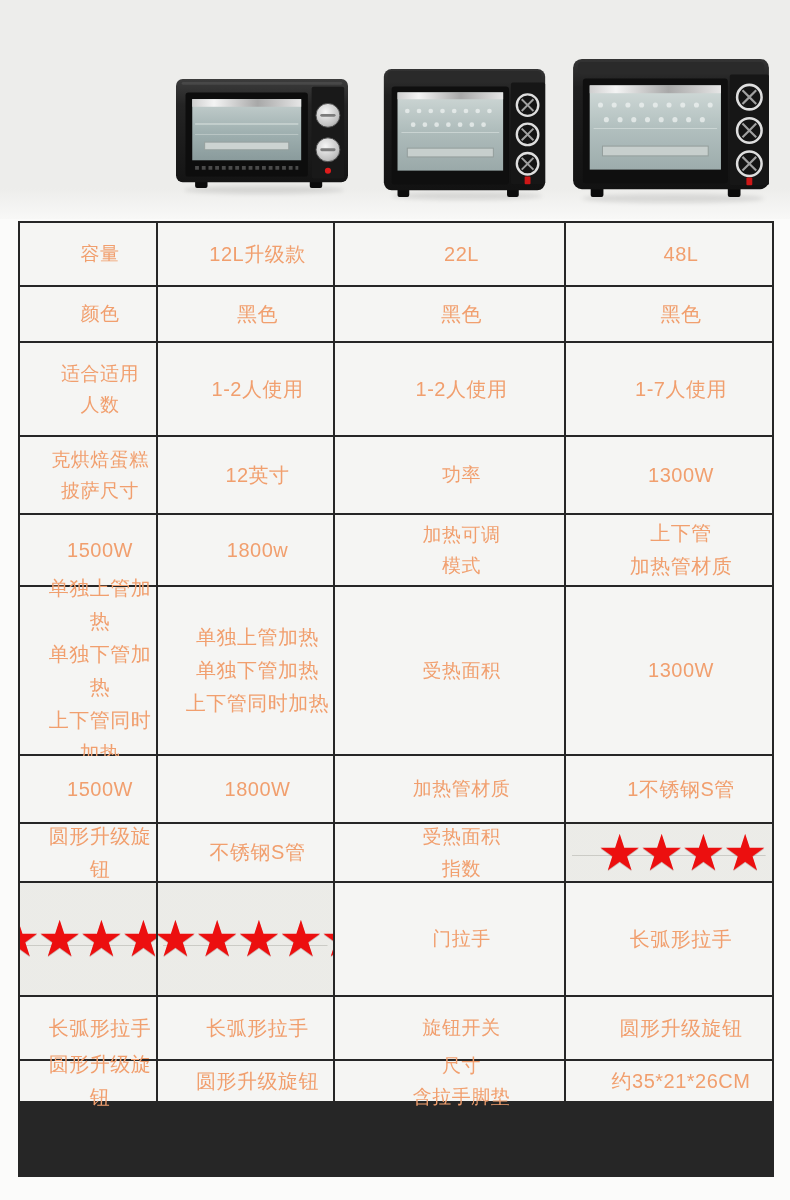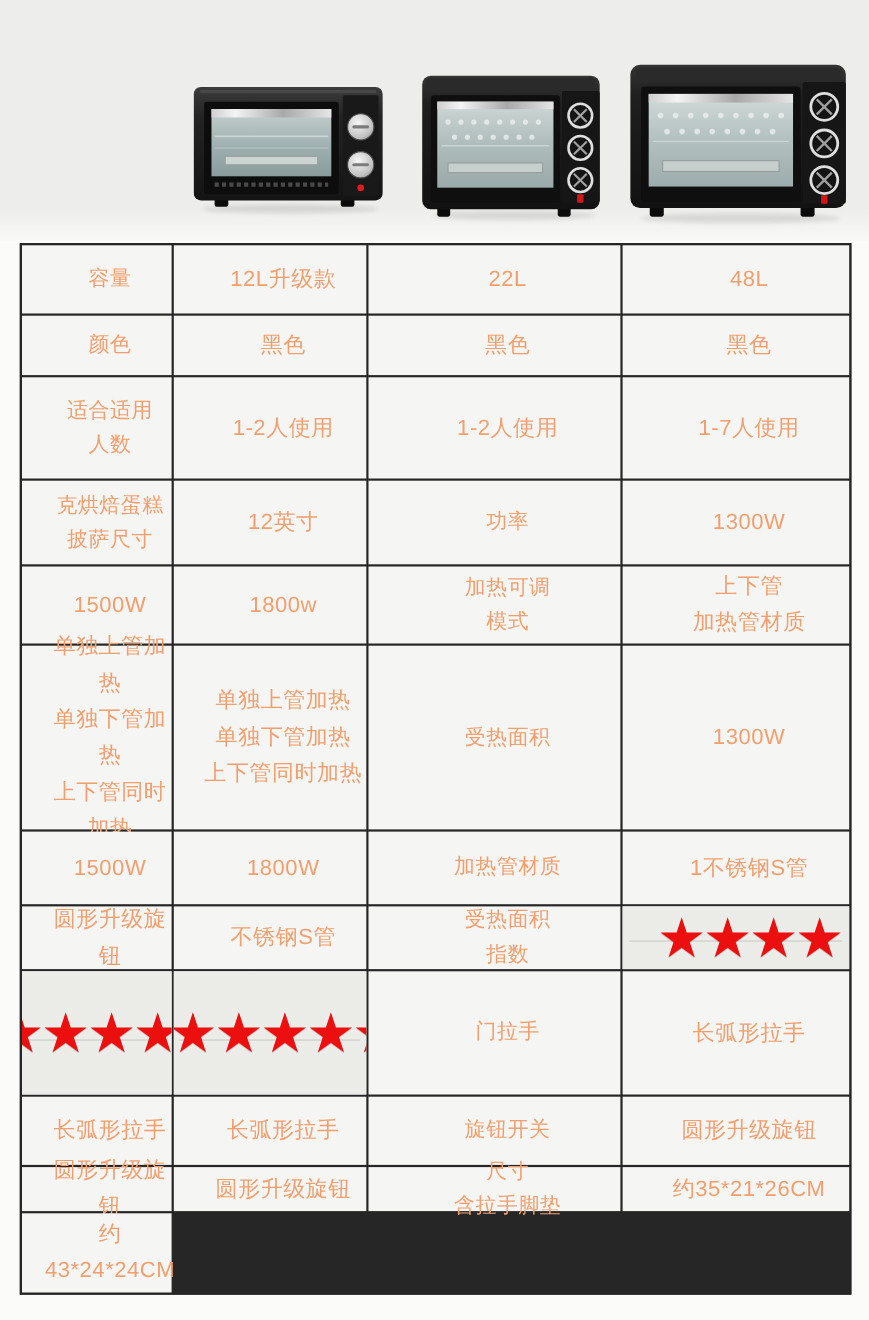--- a/index.html
+++ b/index.html
@@ -280,14 +280,13 @@
   <div class="cell value">长弧形拉手</div>
 
   <div class="cell">旋钮开关</div>
   <div class="cell value">圆形升级旋钮</div>
   <div class="cell value">圆形升级旋钮</div>
   <div class="cell value">圆形升级旋钮</div>
 
   <div class="cell">尺寸
 含拉手脚垫</div>
   <div class="cell value">约35*21*26CM</div>
-  <div class="cell value">约43*24*24CM</div>
 </div>
 
 </body></html>

